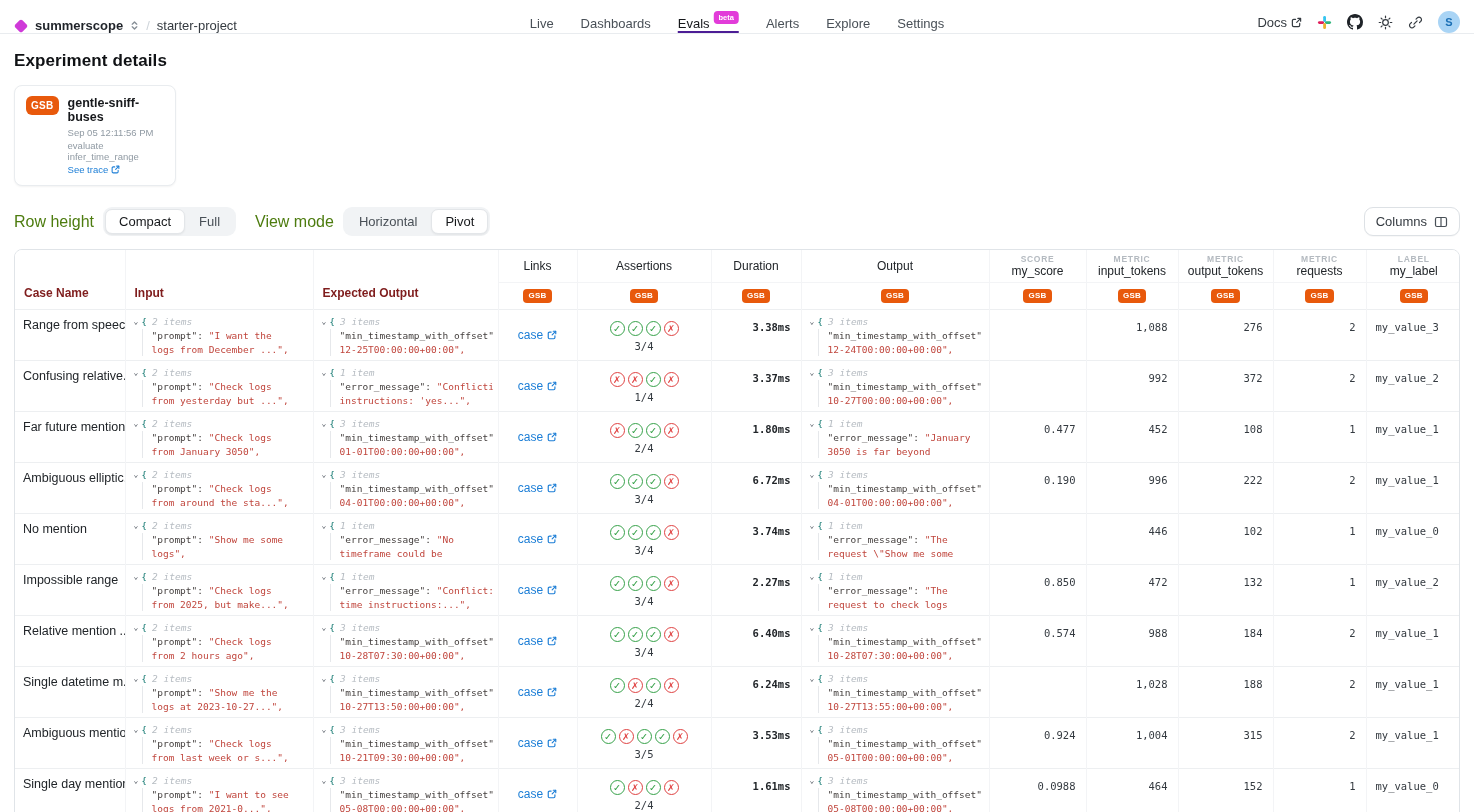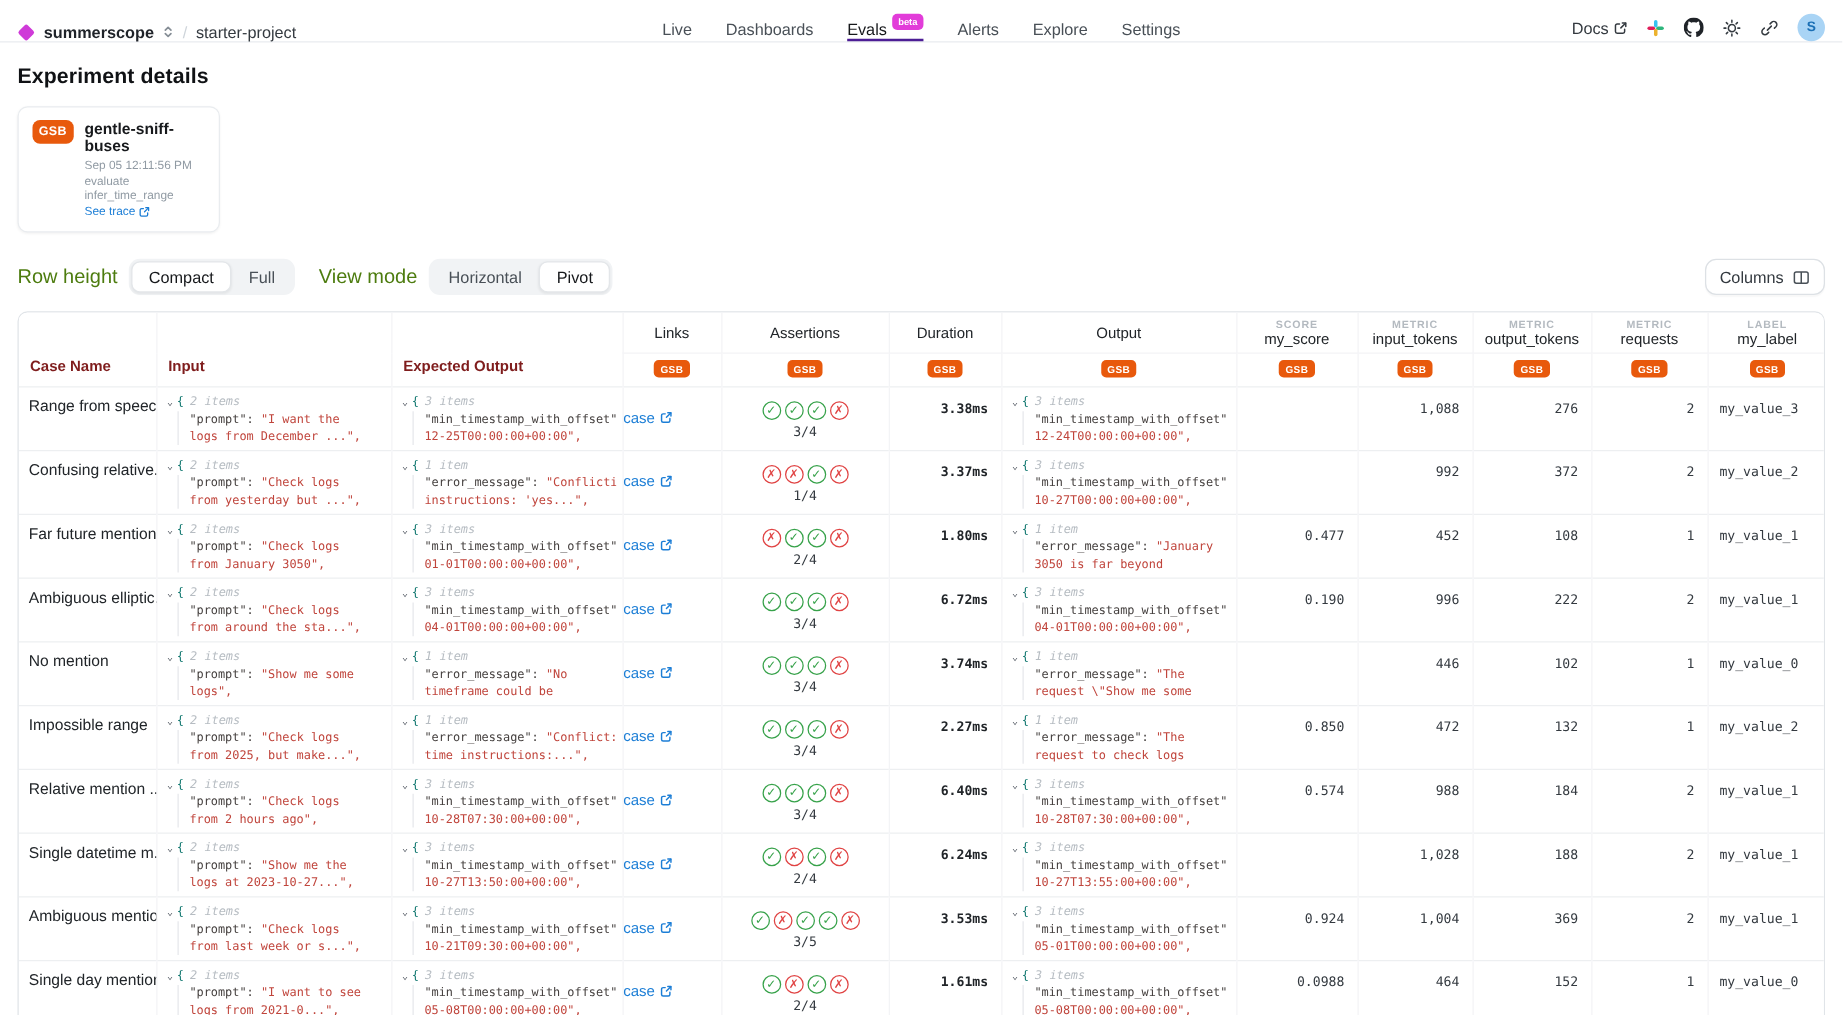--- a/index.html
+++ b/index.html
@@ -59,21 +59,21 @@
   .td-code { padding:5px 5px 4px 8px; font-family:"DejaVu Sans Mono", monospace; }
   .code-head { display:flex; align-items:center; gap:3px; font-size:9.5px; line-height:13px; }
   .chev { color:#49505a; font-size:8px; cursor:pointer; }
   .brace { color:#0f766e; }
   .count { color:#b6bcc2; font-style:italic; margin-left:2px; }
   .code-body { margin-left:8px; border-left:1px solid #e6e8eb; padding-left:9px; margin-top:1px; }
   .cl { white-space:nowrap; overflow:hidden; font-size:9.5px; line-height:13.5px; }
   .k { color:#45403f; }
   .v { color:#c0453c; }
 
-  .td-link { text-align:left; padding-top:15px; }
+  .td-link { text-align:center; padding-top:15px; }
   .case-link { font-size:12px; color:#1c7ed6; display:inline-flex; align-items:center; gap:4px; cursor:pointer; }
   .td-assert { text-align:center; padding-top:8px; }
   .ai { display:inline-flex; align-items:center; justify-content:center; width:15px; height:15px; border-radius:50%; font-size:9.5px; font-weight:700; margin:0 1.5px; font-family:"DejaVu Sans", sans-serif; }
   .ai.pass { border:1.4px solid #37a24a; color:#37a24a; }
   .ai.fail { border:1.4px solid #e04343; color:#e04343; }
   .ratio { margin-top:4px; font-family:"DejaVu Sans Mono", monospace; font-size:10.5px; color:#343a40; }
   .td-dur { text-align:right; padding:11px 10px 0 0; font-family:"DejaVu Sans Mono", monospace; font-size:10.5px; font-weight:700; color:#212529; }
   .td-num { text-align:right; padding:11px 10px 0 0; font-family:"DejaVu Sans Mono", monospace; font-size:10.5px; color:#343a40; }
   .td-label { text-align:left; padding:11px 0 0 9px; font-family:"DejaVu Sans Mono", monospace; font-size:10.5px; color:#343a40; }
 </style>
@@ -674,21 +674,21 @@
               <span class="brace">{</span>
               <span class="count">3 items</span>
       </div>
       <div class="code-body">
         <div class="cl"><span class="k">"min_timestamp_with_offset"</span></div>
         <div class="cl v">05-01T00:00:00+00:00",</div>
       </div>
     </td>
       <td class="td-num">0.924</td>
       <td class="td-num">1,004</td>
-      <td class="td-num">369</td>
+      <td class="td-num">315</td>
       <td class="td-num">2</td>
       <td class="td-label">my_value_1</td>
     </tr>
         <tr>
       <td class="td-case">Single day mention</td>
       <td class="td-code">
       <div class="code-head">
         <span class="chev">⌄</span>
               <span class="brace">{</span>
               <span class="count">2 items</span>

